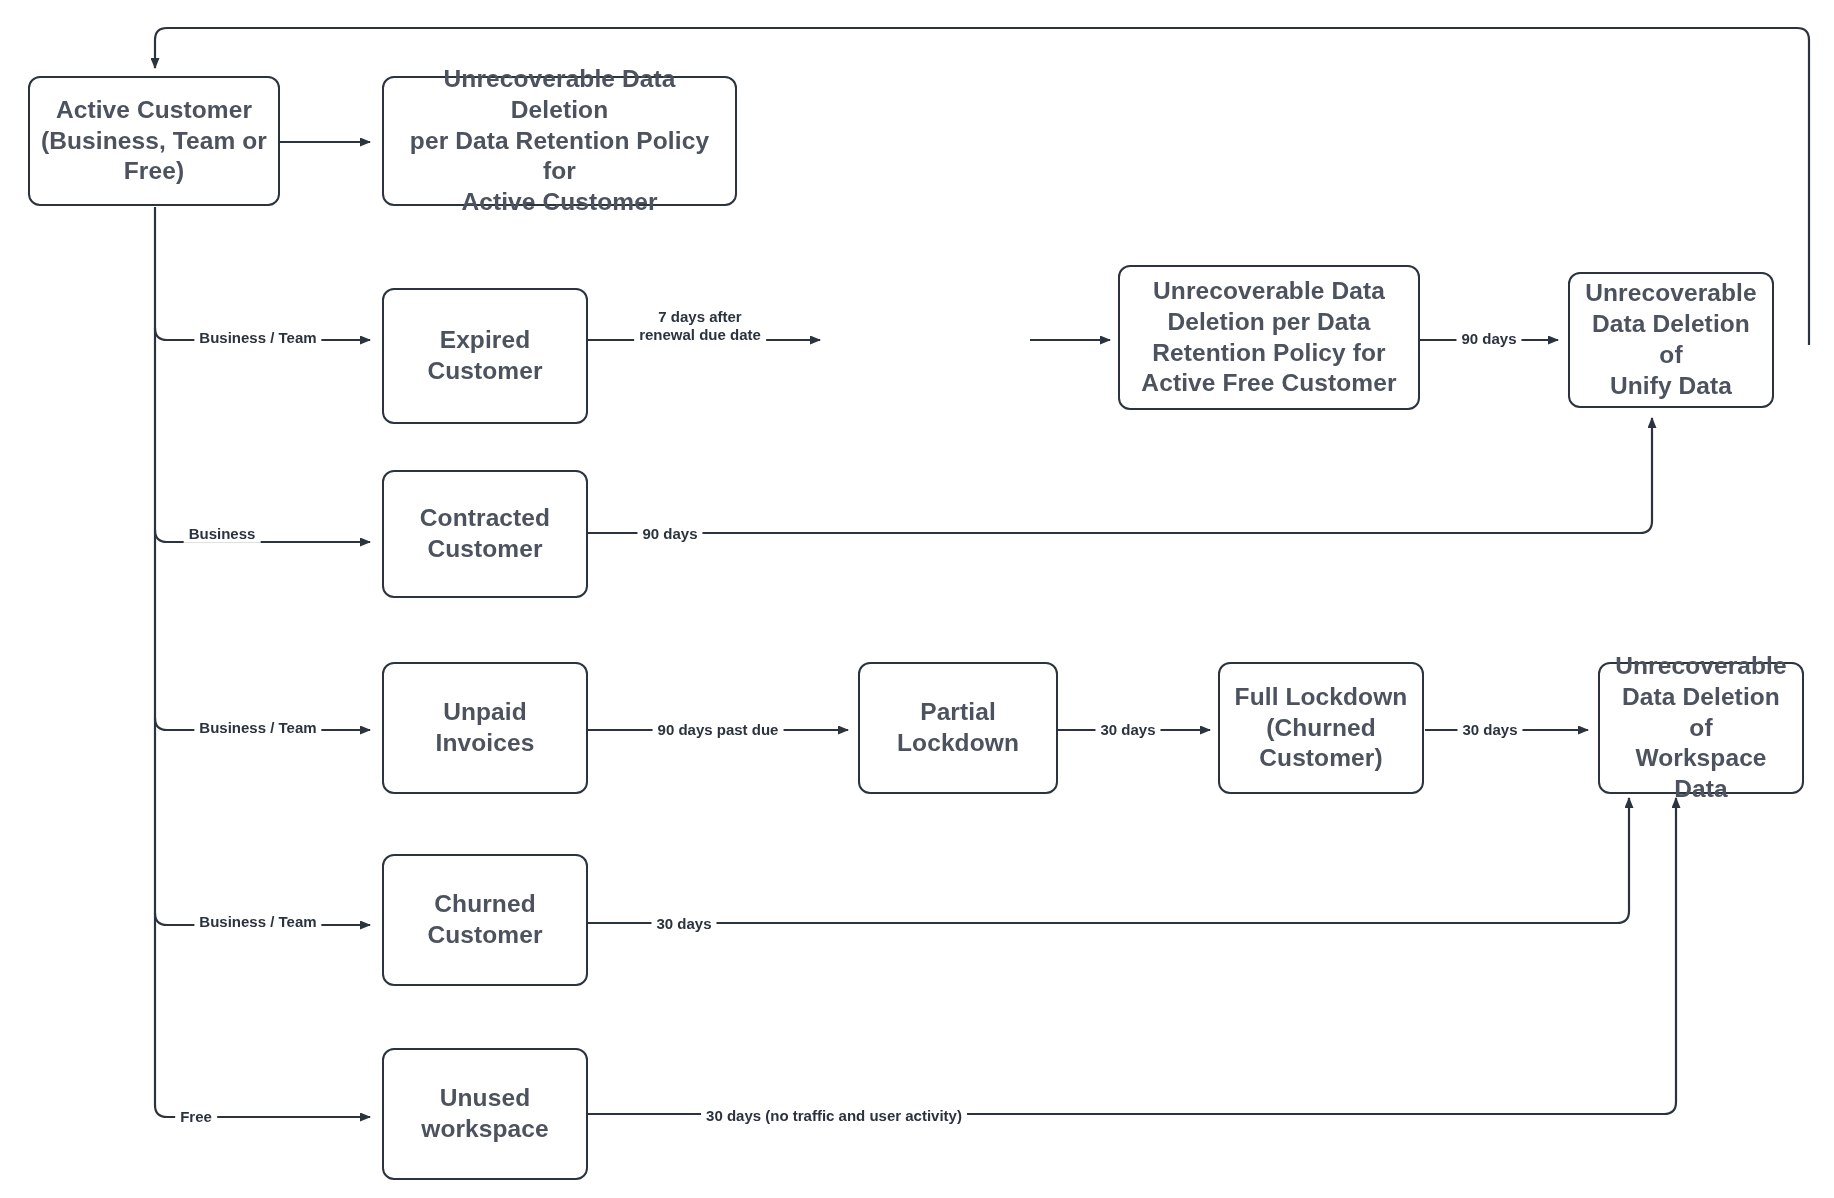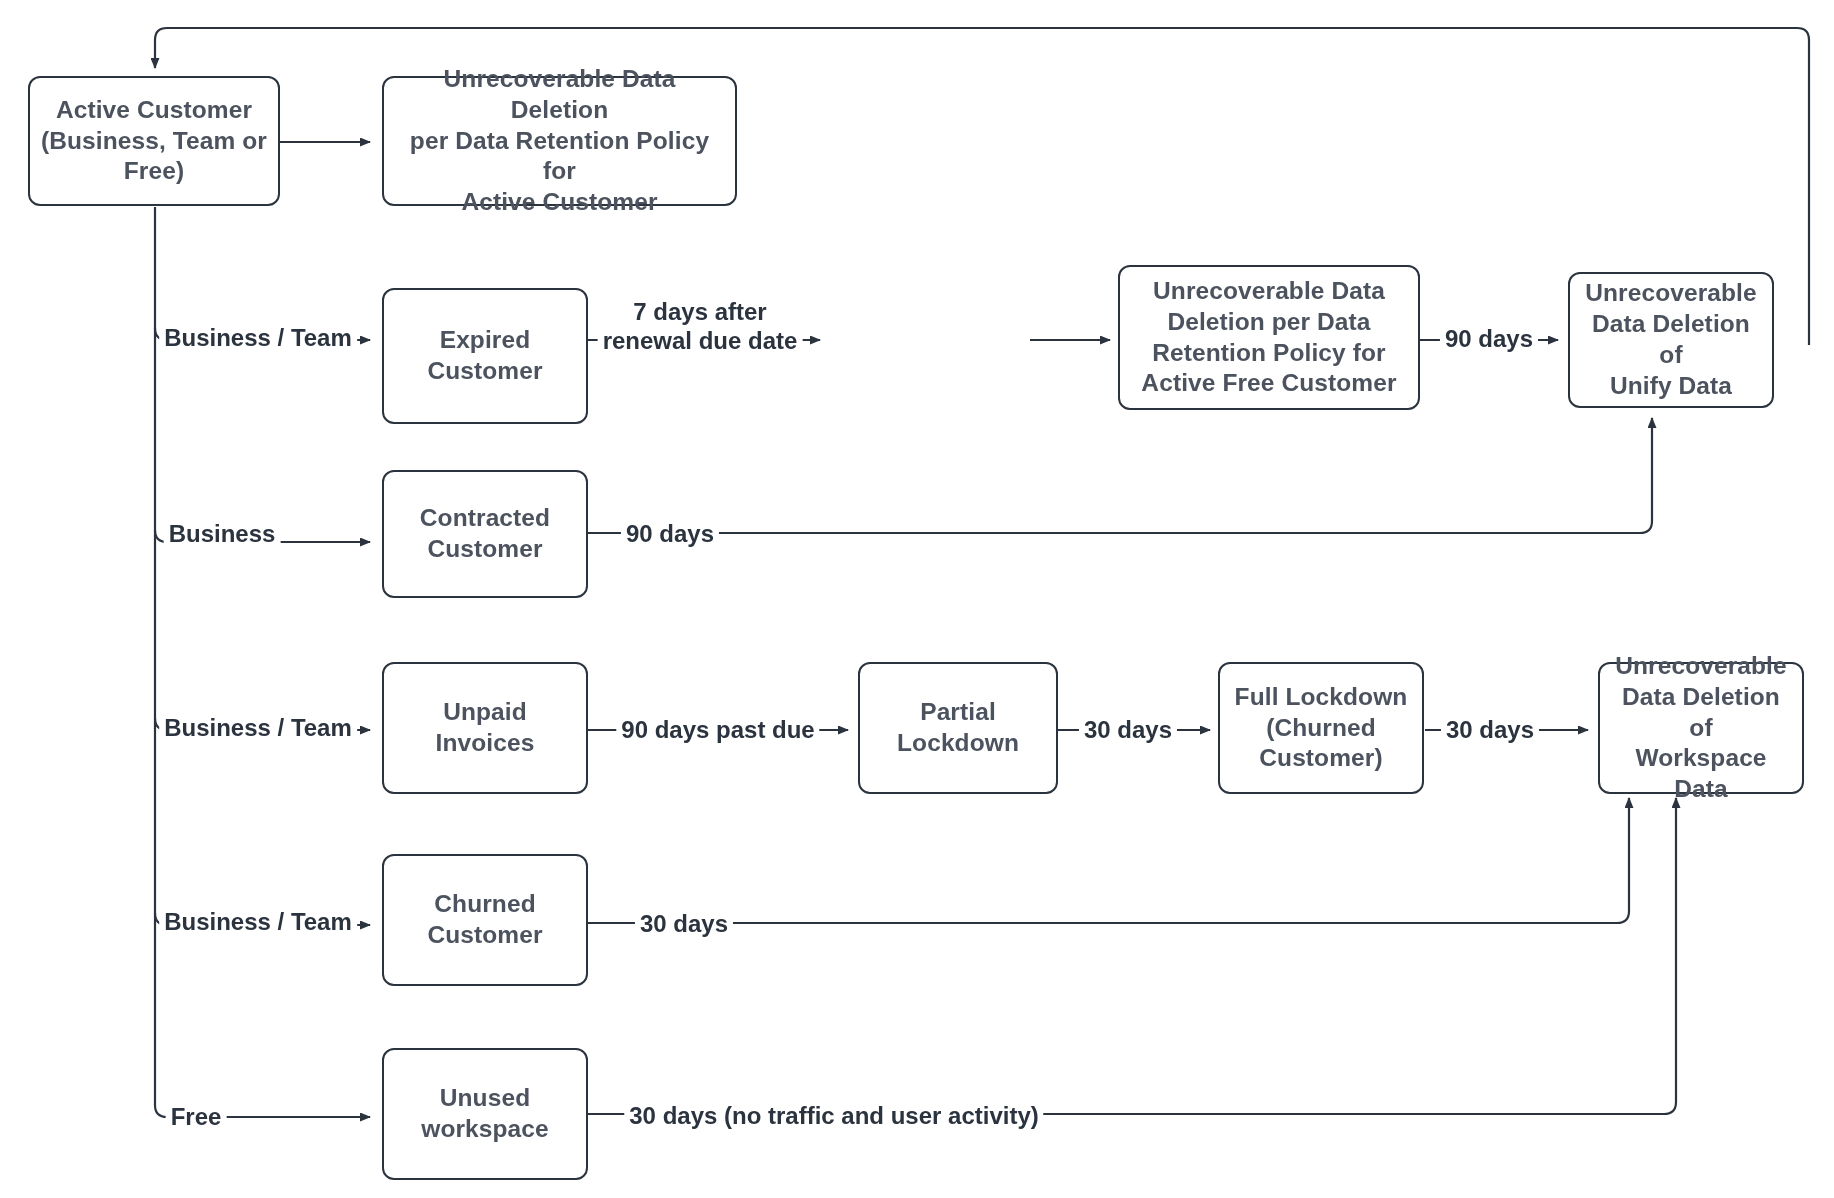--- a/index.html
+++ b/index.html
@@ -38,21 +38,21 @@
     line-height: 1.26;
     letter-spacing: 0.1px;
     padding: 2px 8px;
     font-weight: bold;
   }
   .node span { display: block; width: 100%; white-space: pre-line; }
   .edge-label {
     position: absolute;
     color: #2b333f;
     font-weight: bold;
-    font-size: 24px;
+    font-size: 15px;
     line-height: 1.22;
     text-align: center;
     background: #ffffff;
     padding: 0 5px;
     white-space: pre-line;
     transform: translate(-50%, -50%);
   }
 </style>
 </head>
 <body>

